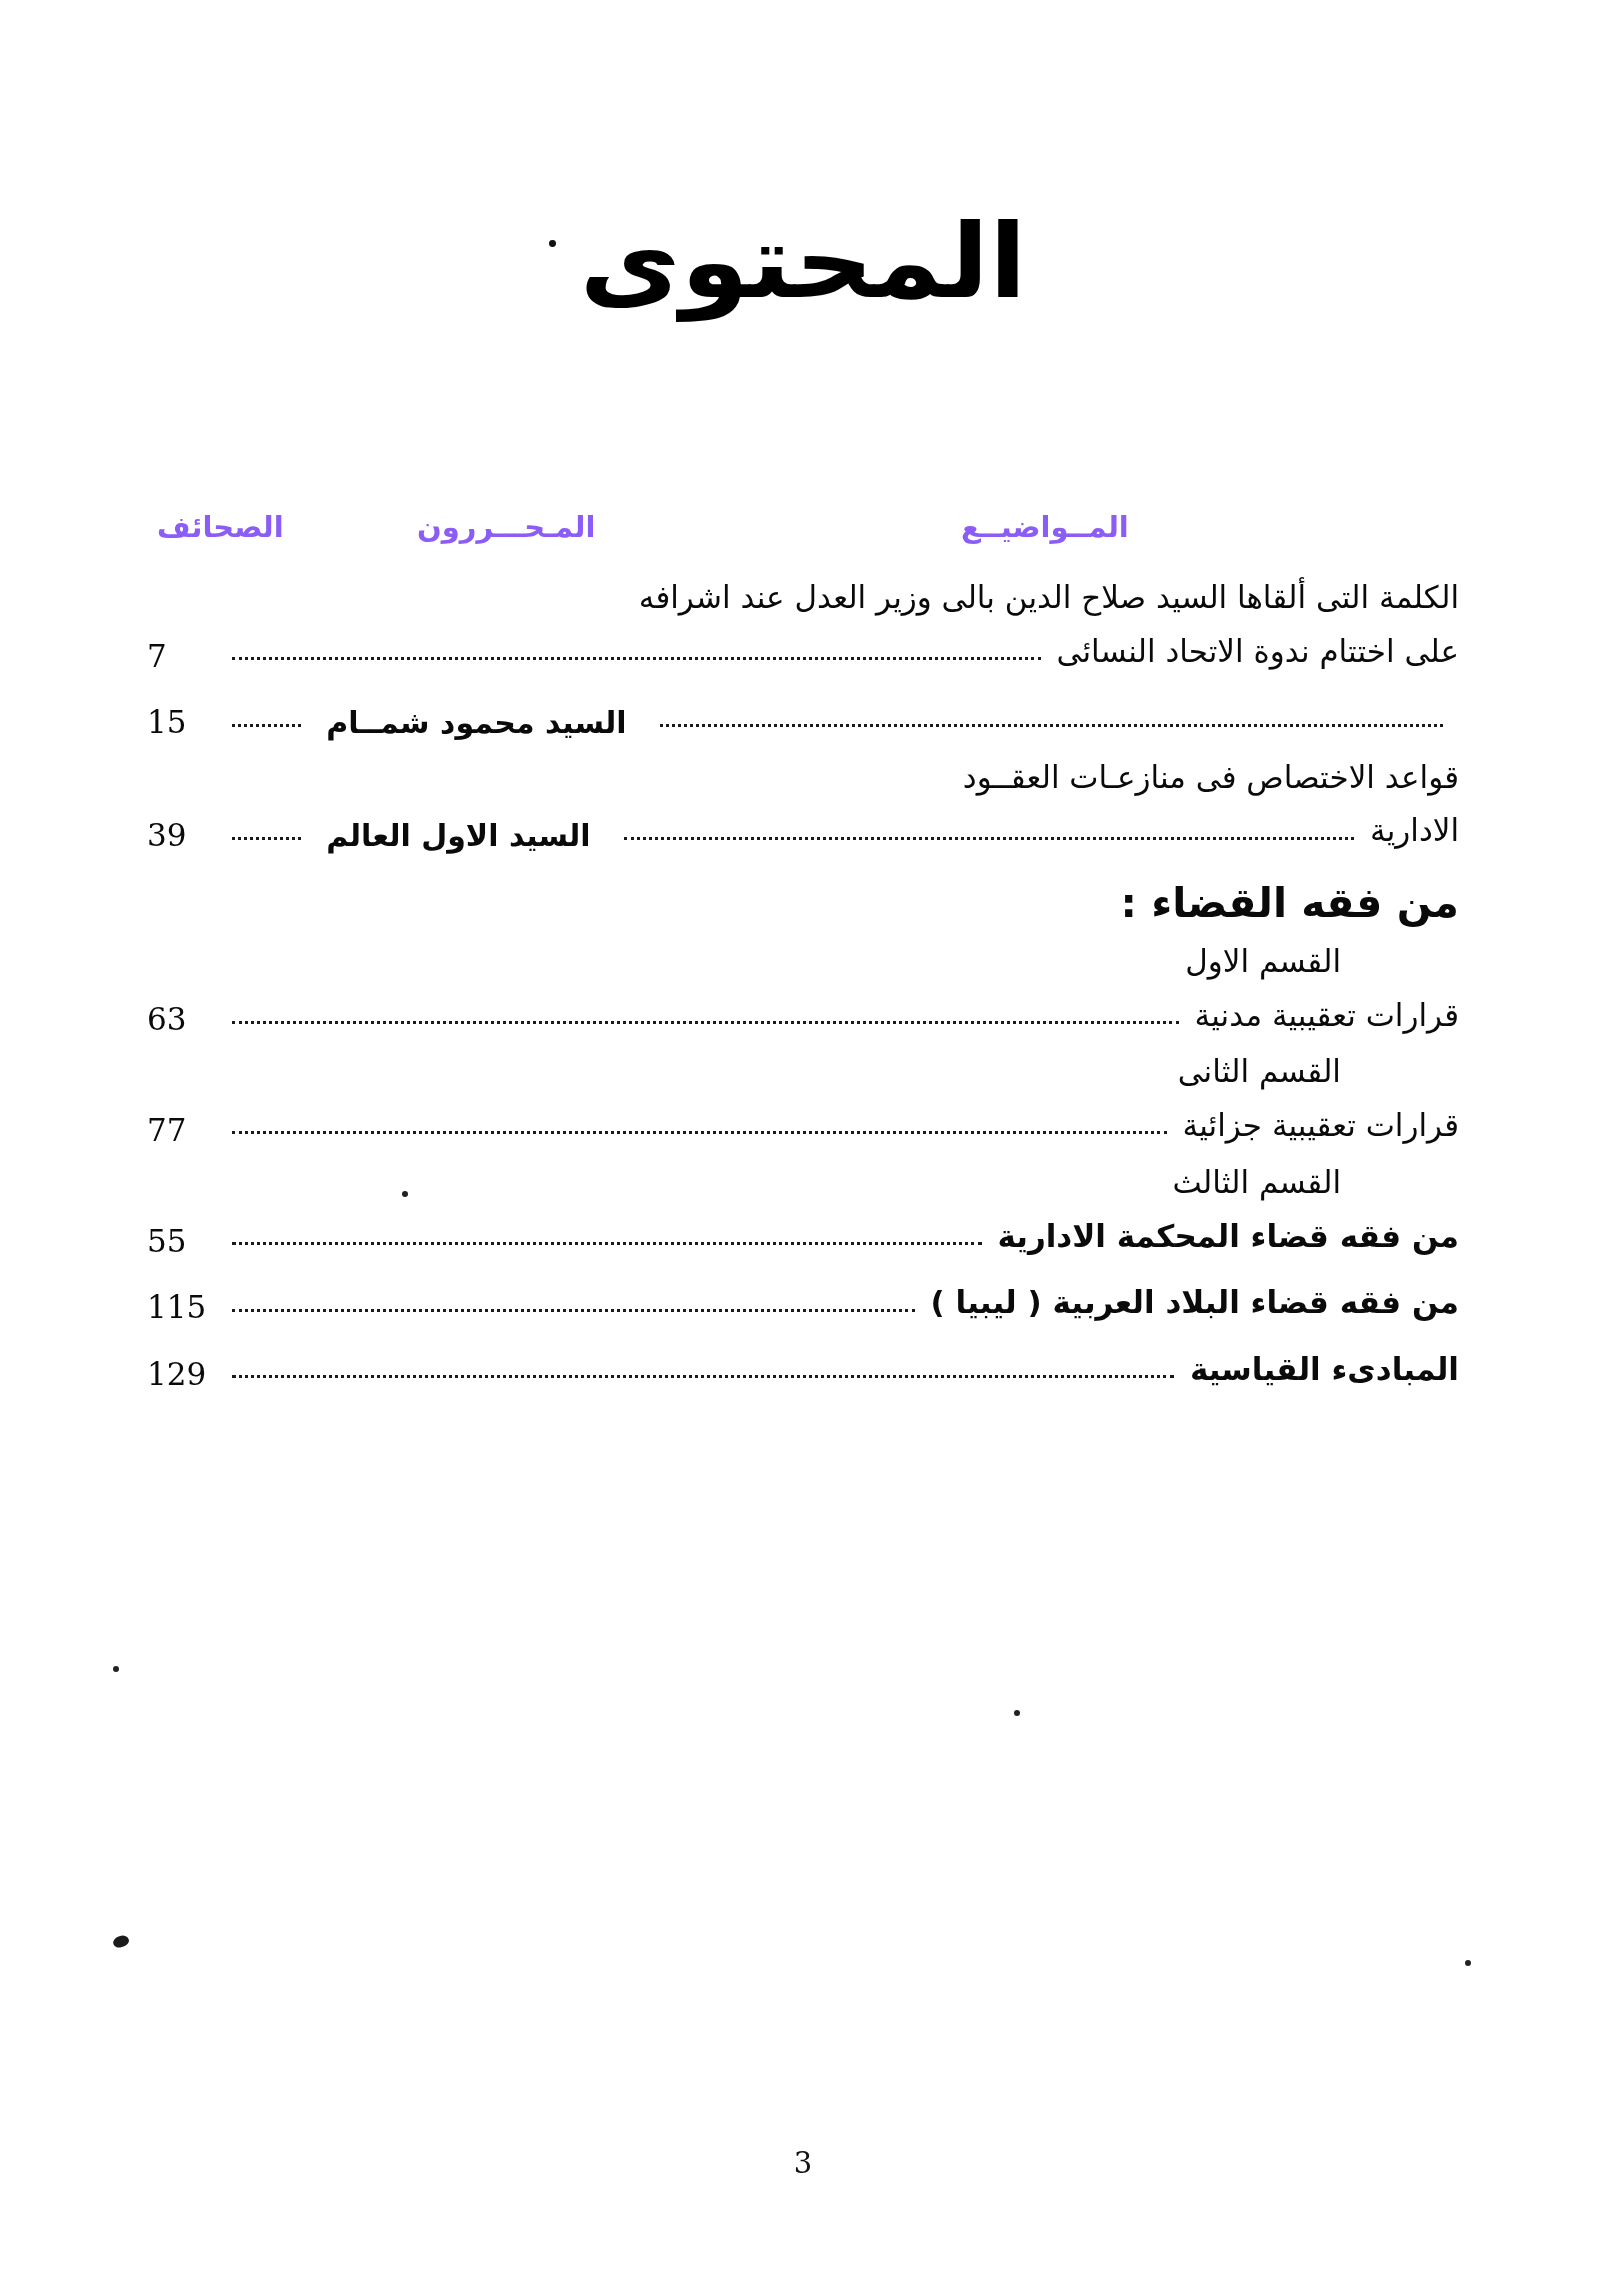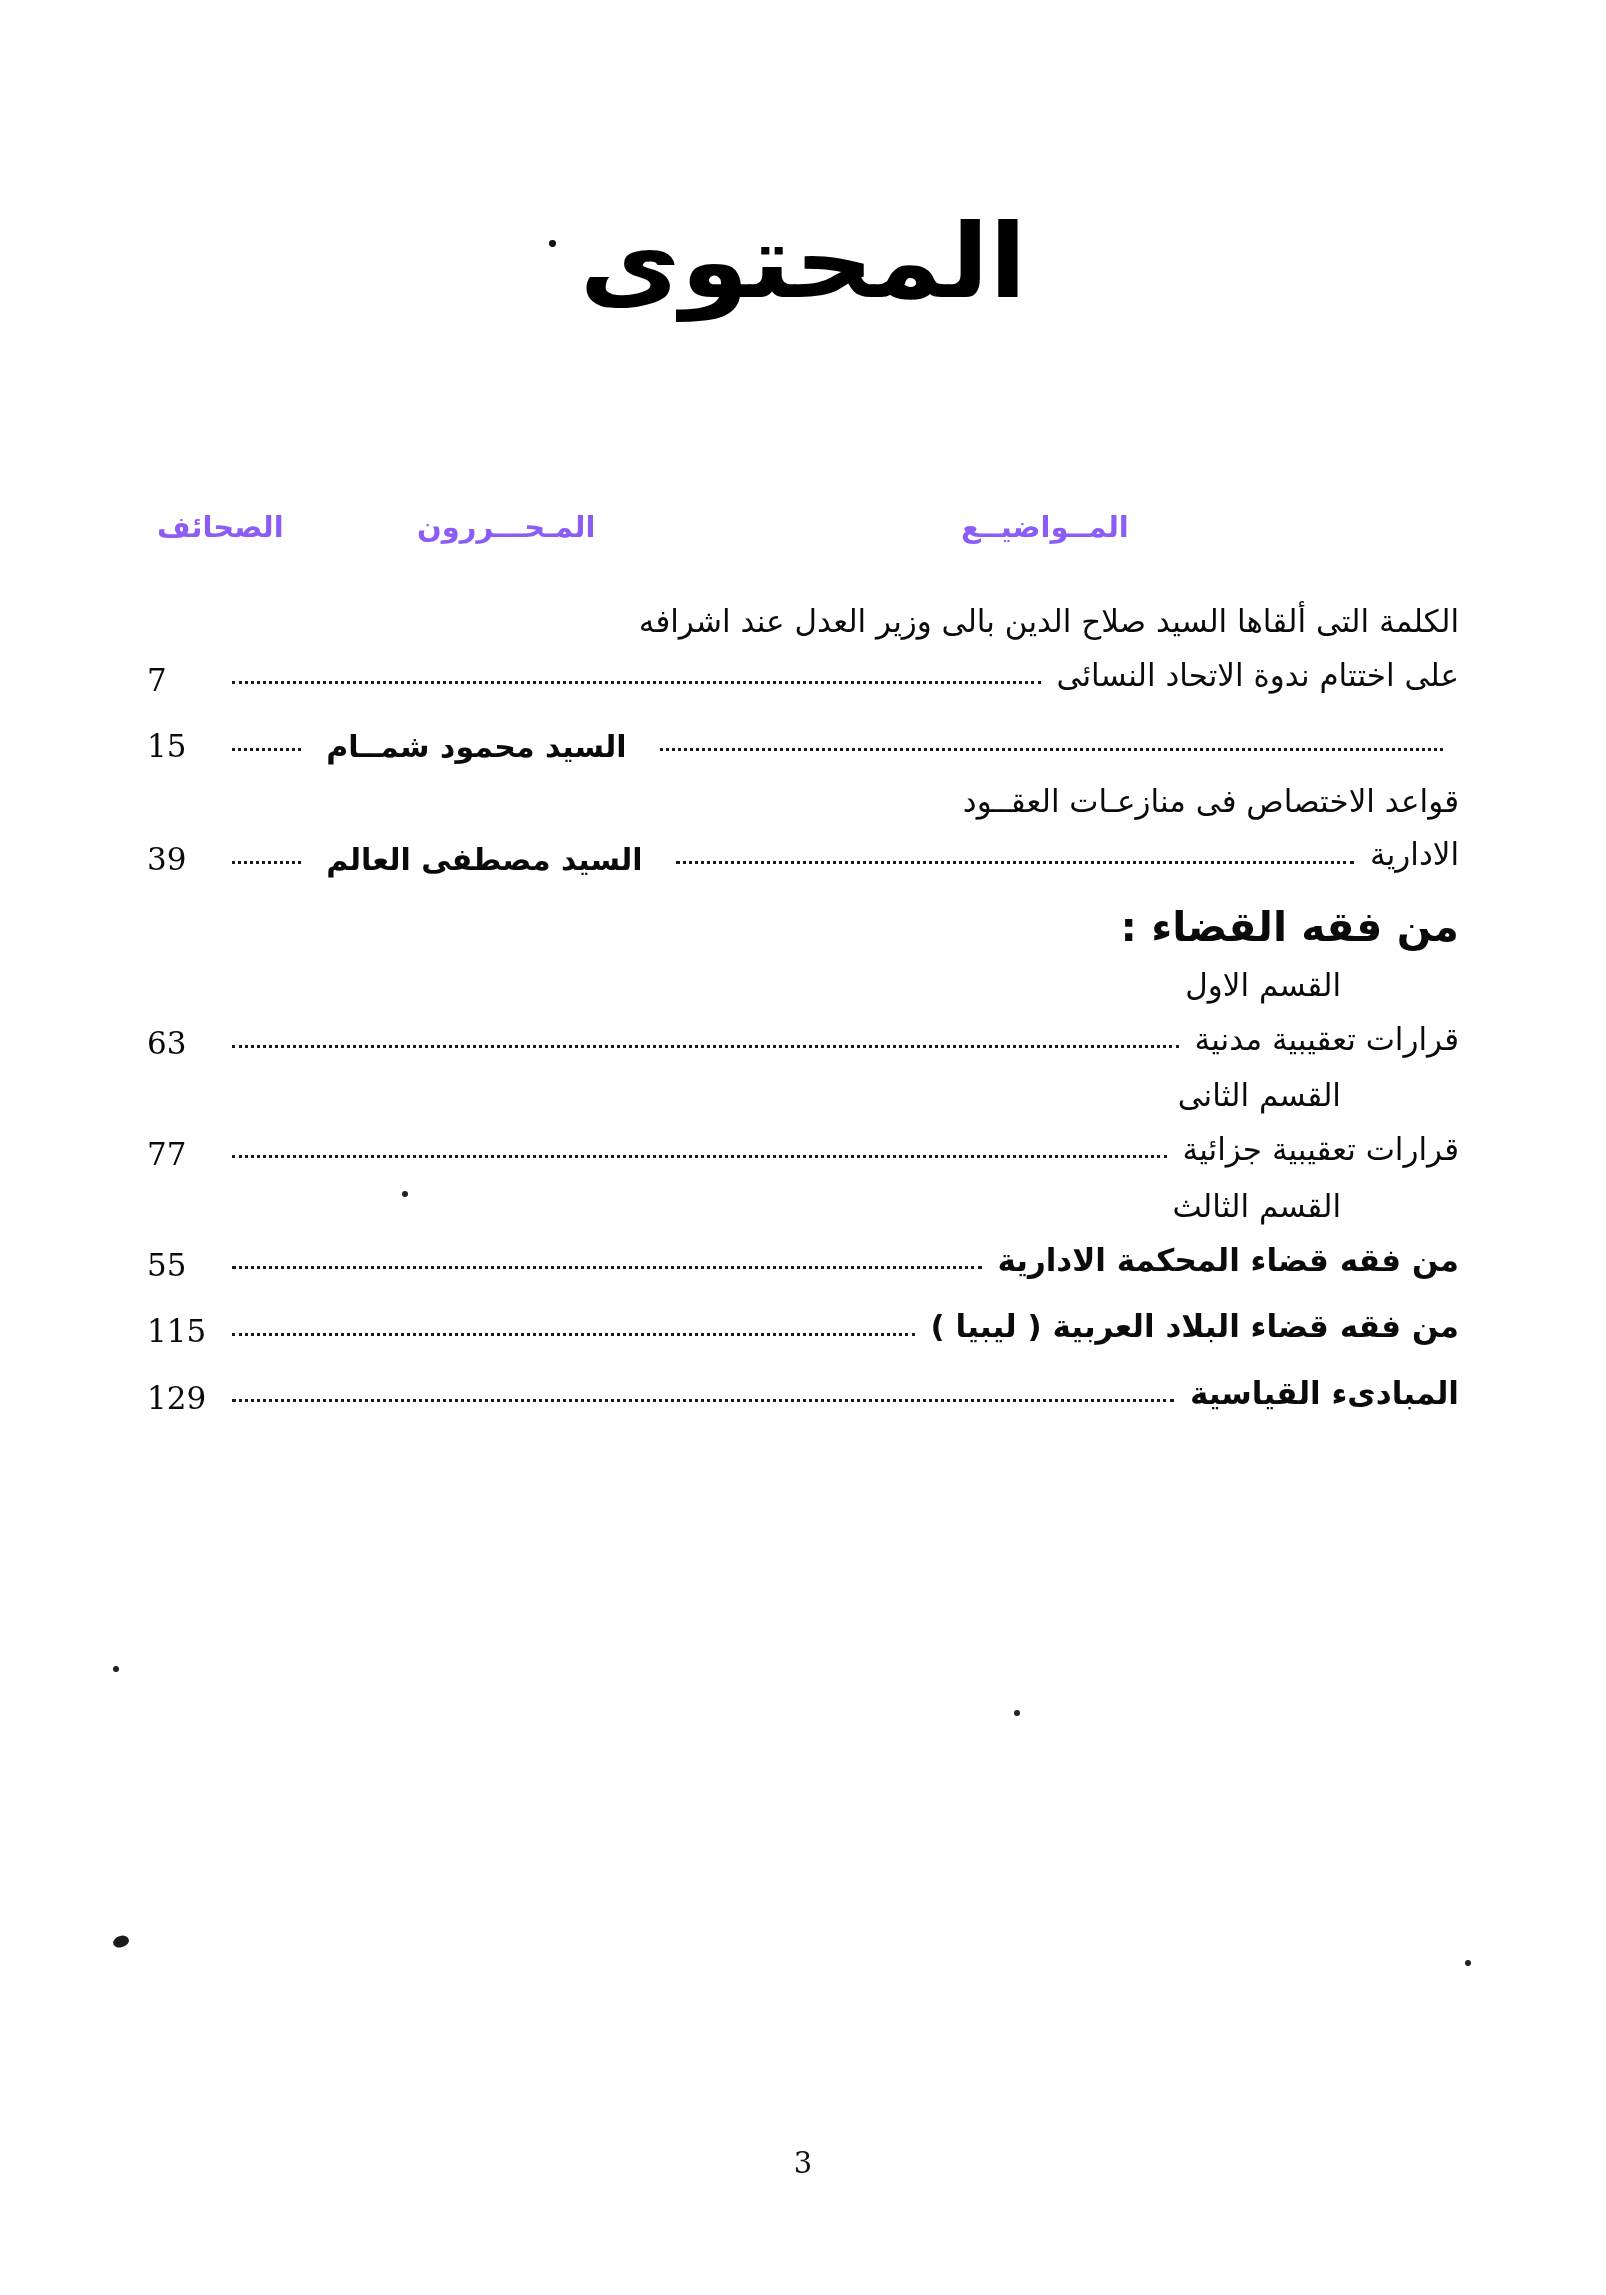--- a/index.html
+++ b/index.html
@@ -66,21 +66,21 @@
     color: #8b5cf6;
     white-space: nowrap;
   }
   .ch-pages   { left: 157px;  top: 0; }
   .ch-authors { left: 417px;  top: 0; }
   .ch-topics  { left: 961px;  top: 0; }
 
   
   .toc {
     position: absolute;
-    top: 598px;
+    top: 574px;
     right: 147px;
     left: 147px;
   }
 
   .entry {
     position: relative;
     margin-bottom: 13.7px;
   }
 
   .line {
@@ -219,21 +219,21 @@
         <span class="dots short"></span>
         <span class="pg">15</span>
       </div>
     </div>
 
     <div class="entry">
       <div class="free wide">قواعد الاختصاص فى  منازعـات العقــود</div>
       <div class="line">
         <span class="txt">الادارية</span>
         <span class="dots"></span>
-        <span class="author">السيد مصطفى العالم</span>
+        <span class="author">السيد الاول العالم</span>
         <span class="dots short"></span>
         <span class="pg">39</span>
       </div>
     </div>
 
     <div class="section-head">من فقه القضاء :</div>
 
     <div class="sub-part">القسم الاول</div>
     <div class="entry">
       <div class="line">

